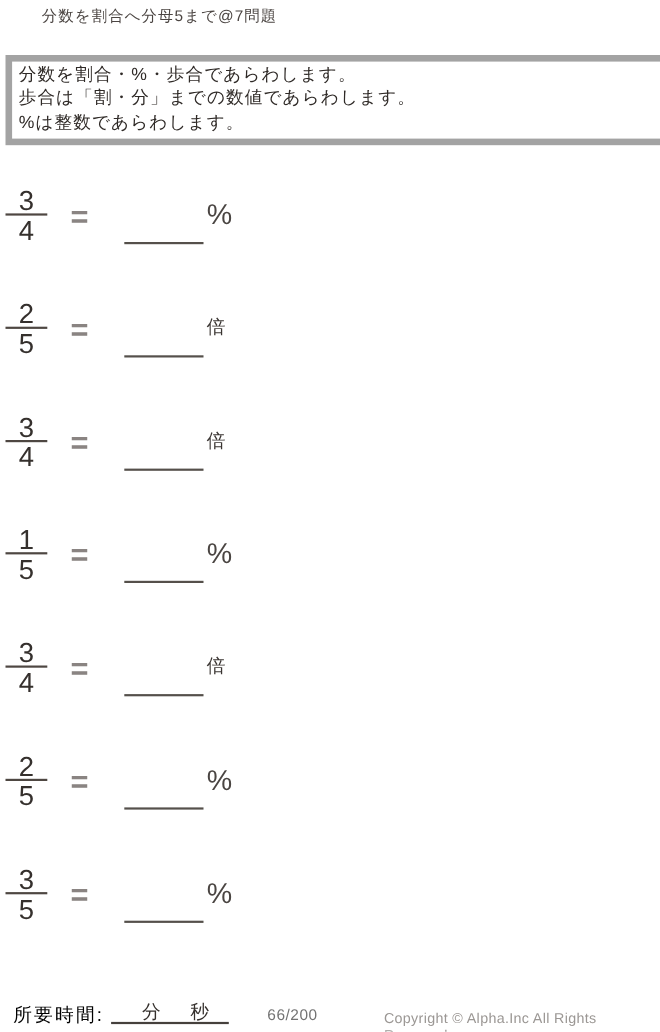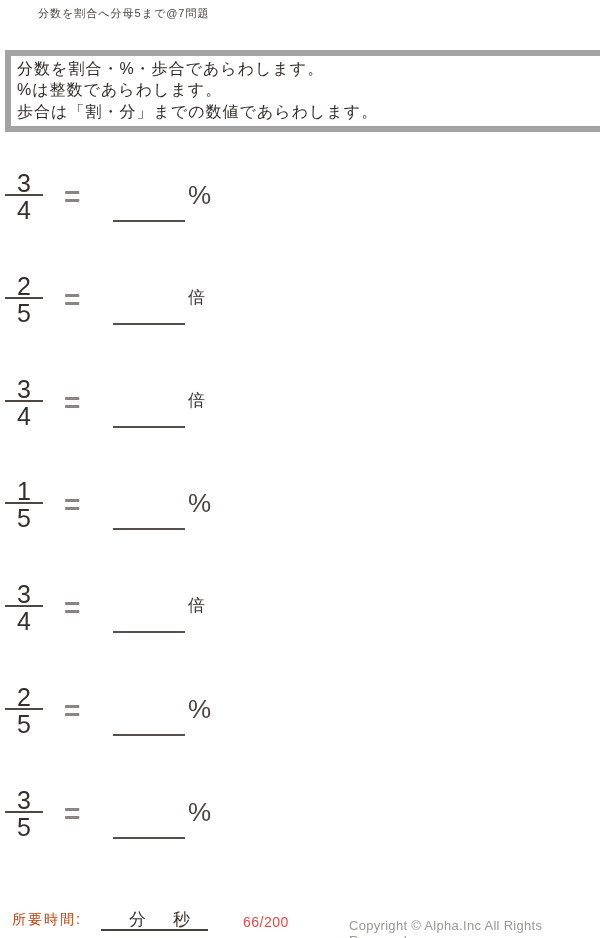--- a/index.html
+++ b/index.html
@@ -6,21 +6,21 @@
   body{
     width:600px;height:938px;background:#ffffff;
     font-family:"Liberation Sans","DejaVu Sans",sans-serif;
     color:#35302d;position:relative;overflow:hidden;
   }
   .page{position:absolute;inset:0;}
 
   
   .doc-title{
     position:absolute;left:38px;top:6px;
-    font-size:11px;letter-spacing:1px;color:#4b4542;
+    font-size:14px;letter-spacing:1px;color:#4b4542;
   }
 
   
   .instructions{
     position:absolute;left:5px;top:34px;width:579px;
     border:6px solid #a3a3a3;padding:2px 6px 4px 6px;
     font-size:16px;line-height:21.4px;color:#2f2a27;
     letter-spacing:1px;
     margin-top:16px;
   }
@@ -41,49 +41,49 @@
   }
   .unit{
     position:absolute;left:188px;top:10px;height:30px;line-height:30px;
     color:#3a3532;
   }
   .unit[data-unittype="percent"]{font-size:26px;color:#4a4542;}
   .unit[data-unittype="bai"]{font-size:17px;}
 
   
   .footer-time-label{
-    position:absolute;left:12px;top:911px;font-size:14px;
-    letter-spacing:2px;color:#c2410c;
+    position:absolute;left:12px;top:911px;font-size:17px;
+    letter-spacing:2px;color:#000000;
   }
   .time-blank{
     position:absolute;left:101px;top:906px;width:107px;height:23px;
     border-bottom:2px solid#45403c;font-size:17px;color:#35302d;
   }
   .time-blank .minutes{position:absolute;left:28px;top:2px;}
   .time-blank .seconds{position:absolute;left:72px;top:2px;}
   .page-counter{
-    position:absolute;left:243px;top:914px;font-size:14px;color:#ef4444;
+    position:absolute;left:243px;top:914px;font-size:14px;color:#737373;
     letter-spacing:0.5px;
   }
   .copyright{
     position:absolute;left:349px;top:918px;font-size:13px;color:#9b9794;
     letter-spacing:0.3px;
   }
 </style>
 </head>
 <body>
 
 <div class="page">
 
   <div class="doc-title">分数を割合へ分母5まで@7問題</div>
 
   <div class="instructions">
     <div>分数を割合・%・歩合であらわします。</div>
+    <div>歩合は「割・分」までの数値であらわします。</div>
     <div>%は整数であらわします。</div>
-    <div>歩合は「割・分」までの数値であらわします。</div>
   </div>
 
   <div class="problem" style="top:170px">
     <div class="fraction">
       <span class="frac-num">3</span>
       <span class="frac-bar"></span>
       <span class="frac-den">4</span>
     </div>
     <div class="equals">=</div>
     <div class="answer-blank"></div>

